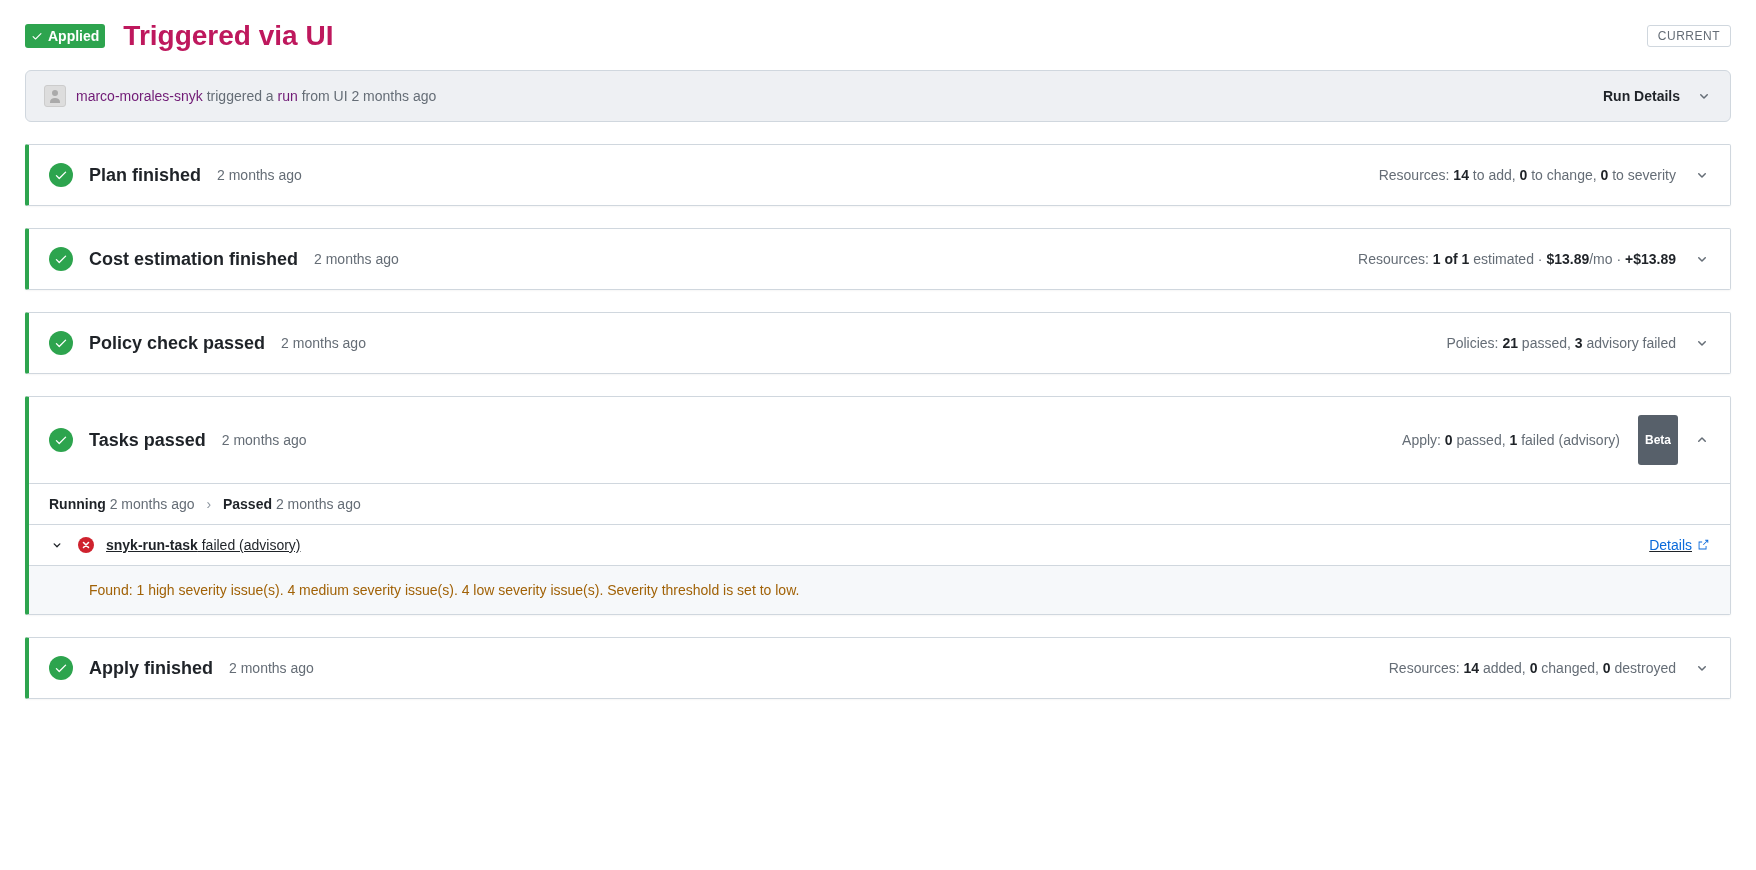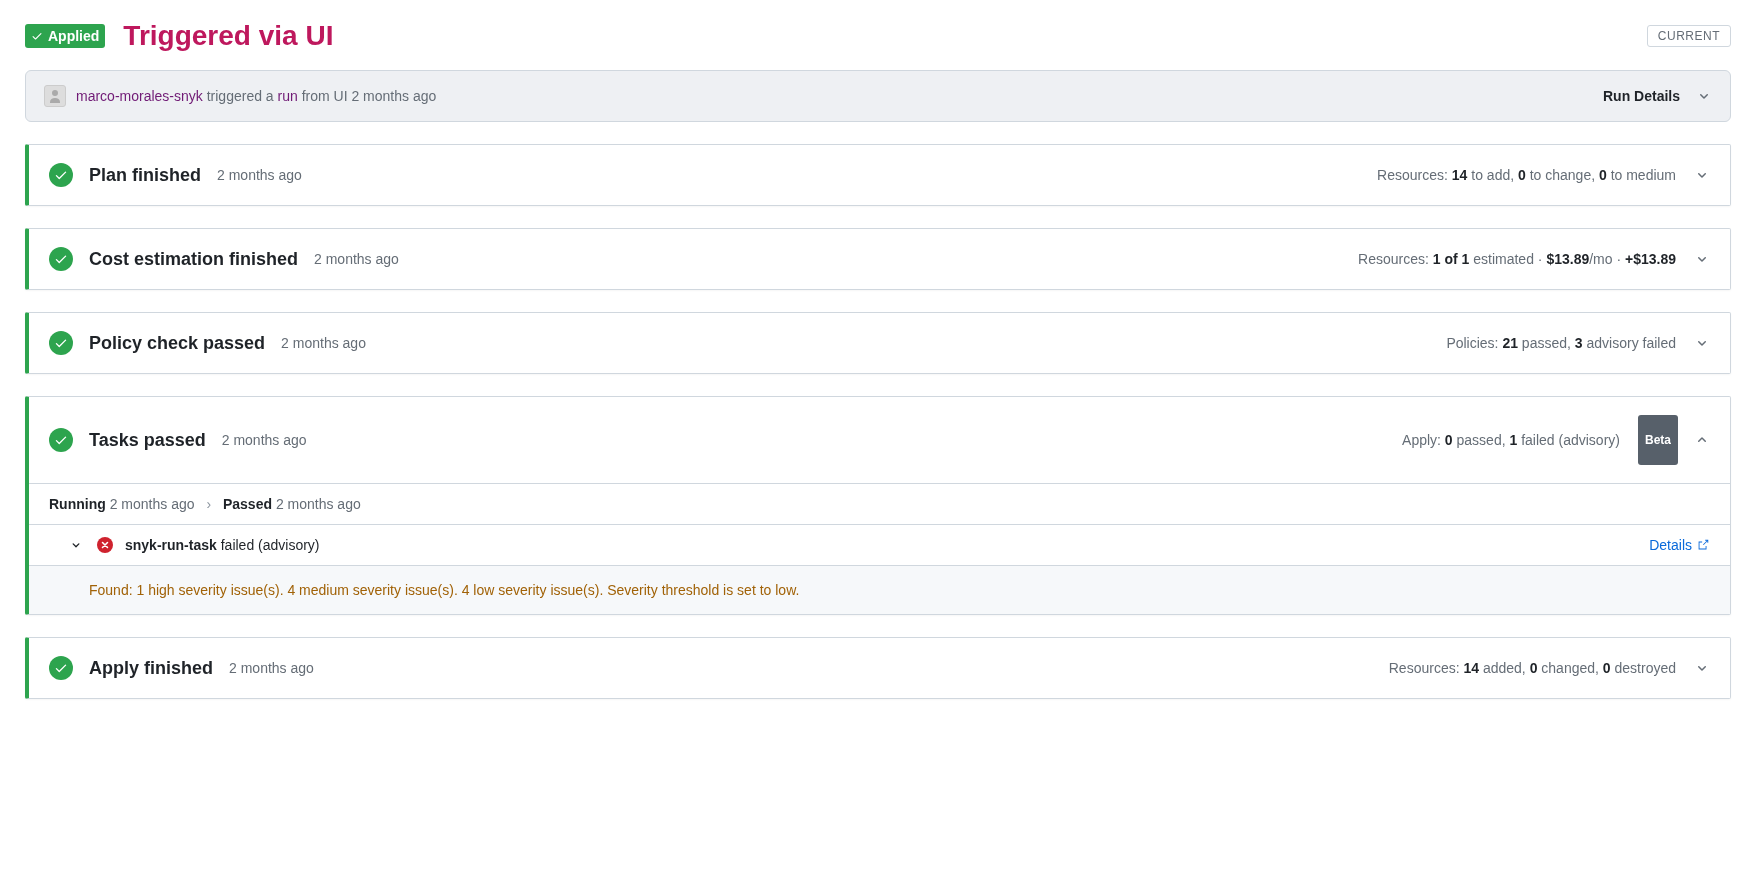--- a/index.html
+++ b/index.html
@@ -112,23 +112,24 @@
 .tasks-body { border-top: 1px solid #d0d7de; }
 .tasks-breadcrumb {
   padding: 12px 20px;
   font-size: 14px;
   color: #656d76;
 }
 .tasks-breadcrumb .b { font-weight: 600; color: #1f2328; }
 .tasks-breadcrumb .sep { margin: 0 8px; color: #8c959f; }
 .task-row {
   border-top: 1px solid #d0d7de;
-  padding: 12px 20px 12px 40px;
-  display: flex;
-  align-items: center;
+  padding: 12px 20px 12px 21px;
+  display: flex;
+  align-items: center;
+  text-decoration: underline;
 }
 .task-chevron { width: 14px; height: 14px; margin-right: 14px; }
 .task-fail-icon {
   width: 16px; height: 16px;
   border-radius: 50%;
   background: #cf222e;
   display: inline-flex;
   align-items: center;
   justify-content: center;
   margin-right: 12px;
@@ -190,21 +191,21 @@
   <div class="stage-header">
     <span class="status-icon">
       <svg viewBox="0 0 16 16">
           <path fill="#fff" d="M13.78 4.22a.75.75 0 010 1.06l-7.25 7.25a.75.75 0 01-1.06 0L2.22 9.28a.75.75 0 011.06-1.06L6 10.94l6.72-6.72a.75.75 0 011.06 0z"></path>
         </svg>
     </span>
     <span class="stage-title">Plan finished</span>
     <span class="stage-time">2 months ago</span>
     <span class="stage-spacer"></span>
     <span class="stage-summary">
-      <span>Resources: </span><b>14</b><span> to add, </span><b>0</b><span> to change, </span><b>0</b><span> to medium</span>
+      <span>Resources: </span><b>14</b><span> to add, </span><b>0</b><span> to change, </span><b>0</b><span> to severity</span>
     </span>
     <span class="chevron-btn">
       <svg class="chevron" viewBox="0 0 16 16">
           <path fill="#656d76" d="M4.22 6.22a.75.75 0 011.06 0L8 8.94l2.72-2.72a.75.75 0 111.06 1.06l-3.25 3.25a.75.75 0 01-1.06 0L4.22 7.28a.75.75 0 010-1.06z"></path>
         </svg>
     </span>
   </div>
 </div>
 
 <div class="stage-card">

